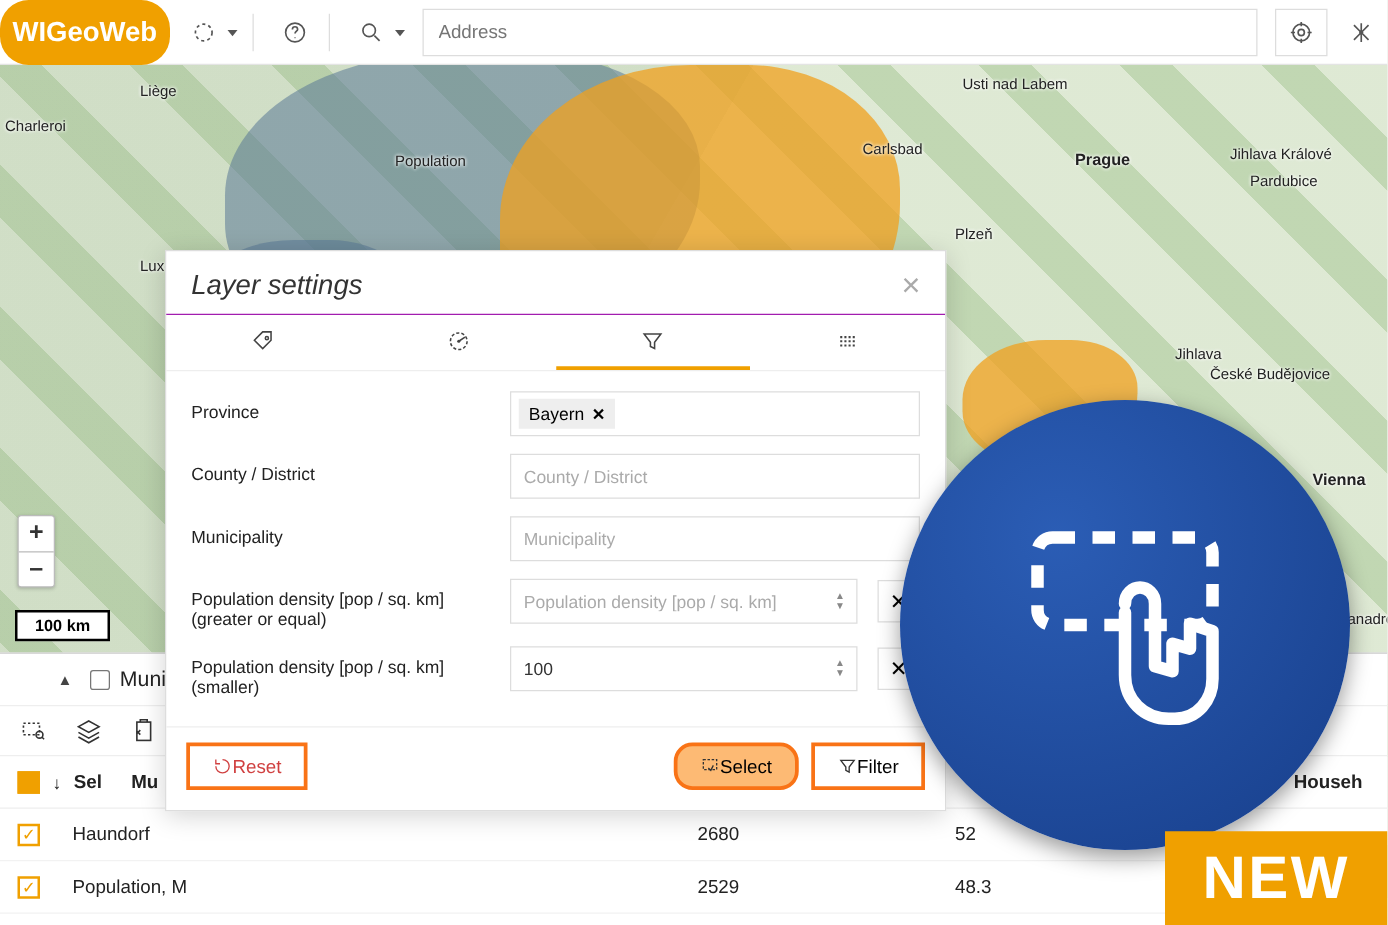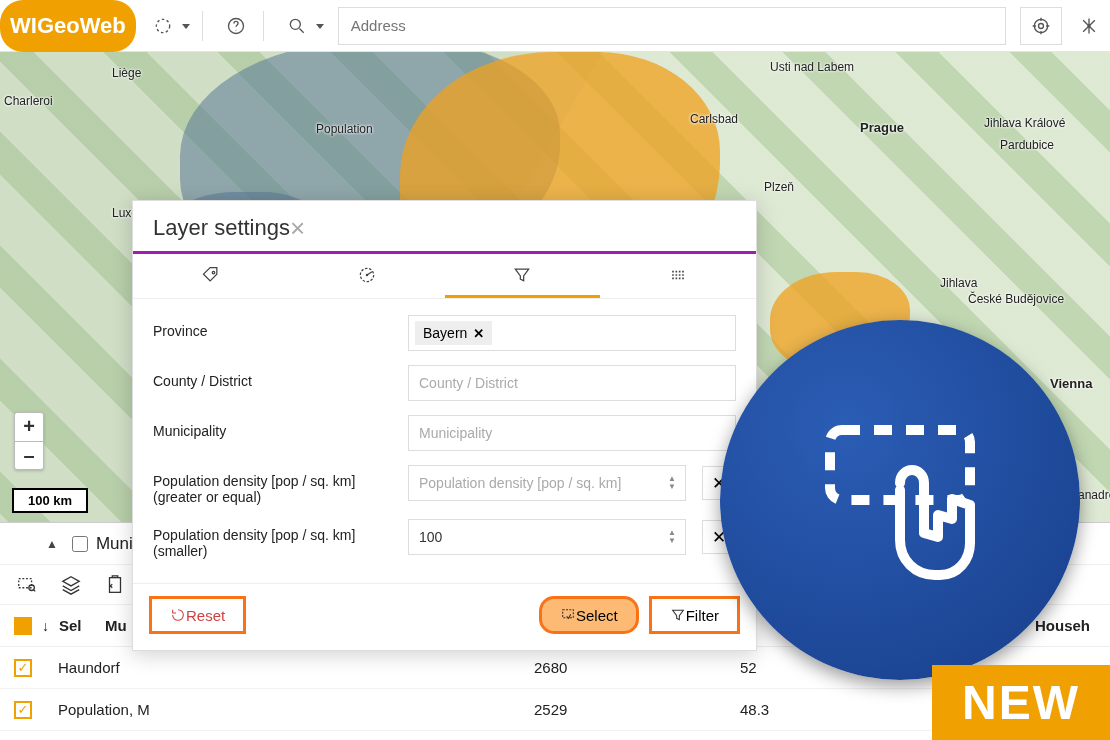--- a/index.html
+++ b/index.html
@@ -97,23 +97,24 @@
 .dialog {
   position: absolute;
   left: 132px; top: 200px;
   width: 625px;
   background: #fff;
   border: 1px solid #ddd;
   box-shadow: 0 4px 20px rgba(0,0,0,.18);
   z-index: 30;
 }
 .dialog-header {
-  display: flex; justify-content: flex-start; align-items: center;
+  display: flex; justify-content: space-between; align-items: center;
   padding: 14px 20px 10px;
-  border-bottom: 3px solid #a21caf;
+  border-bottom: 1px solid #a21caf;
+  font-style: italic;
 }
 .dialog-header h2 { font-size: 22px; font-weight: normal; color:#333; }
 .dialog-close { font-size: 26px; color:#aaa; cursor:pointer; line-height:1; }
 
 .dialog-tabs {
   display:flex; border-bottom:1px solid #eee;
 }
 .dialog-tab {
   flex:1; height:44px; display:flex; align-items:center; justify-content:center;
   cursor:pointer; border-bottom:3px solid transparent;
@@ -173,21 +174,21 @@
 .bp-row {
   height:42px; display:flex; align-items:center; padding-left:14px; gap:6px; font-size:15px; color:#222;
   border-bottom:1px solid #f2f2f2;
 }
 .bp-row .ck2 {
   width:18px; height:18px; border:2px solid #f0a000; display:inline-flex;
   align-items:center; justify-content:center; color:#f0a000; font-size:13px;
   margin-right:20px;
 }
 .bp-row .c1 { width:470px; }
-.bp-row .c2 { width:200px; }
+.bp-row .c2 { width:200px;margin-left:24px; }
 .bp-row .c3 { width:200px; }
 
 
 .new-badge {
   position:absolute; right:0; bottom:0;
   background:#f0a000; color:#fff; font-weight:bold; font-size:48px;
   padding:10px 30px; letter-spacing:2px; z-index:50;
 }
 .feature-circle {
   position:absolute; right:30px; bottom:60px;

